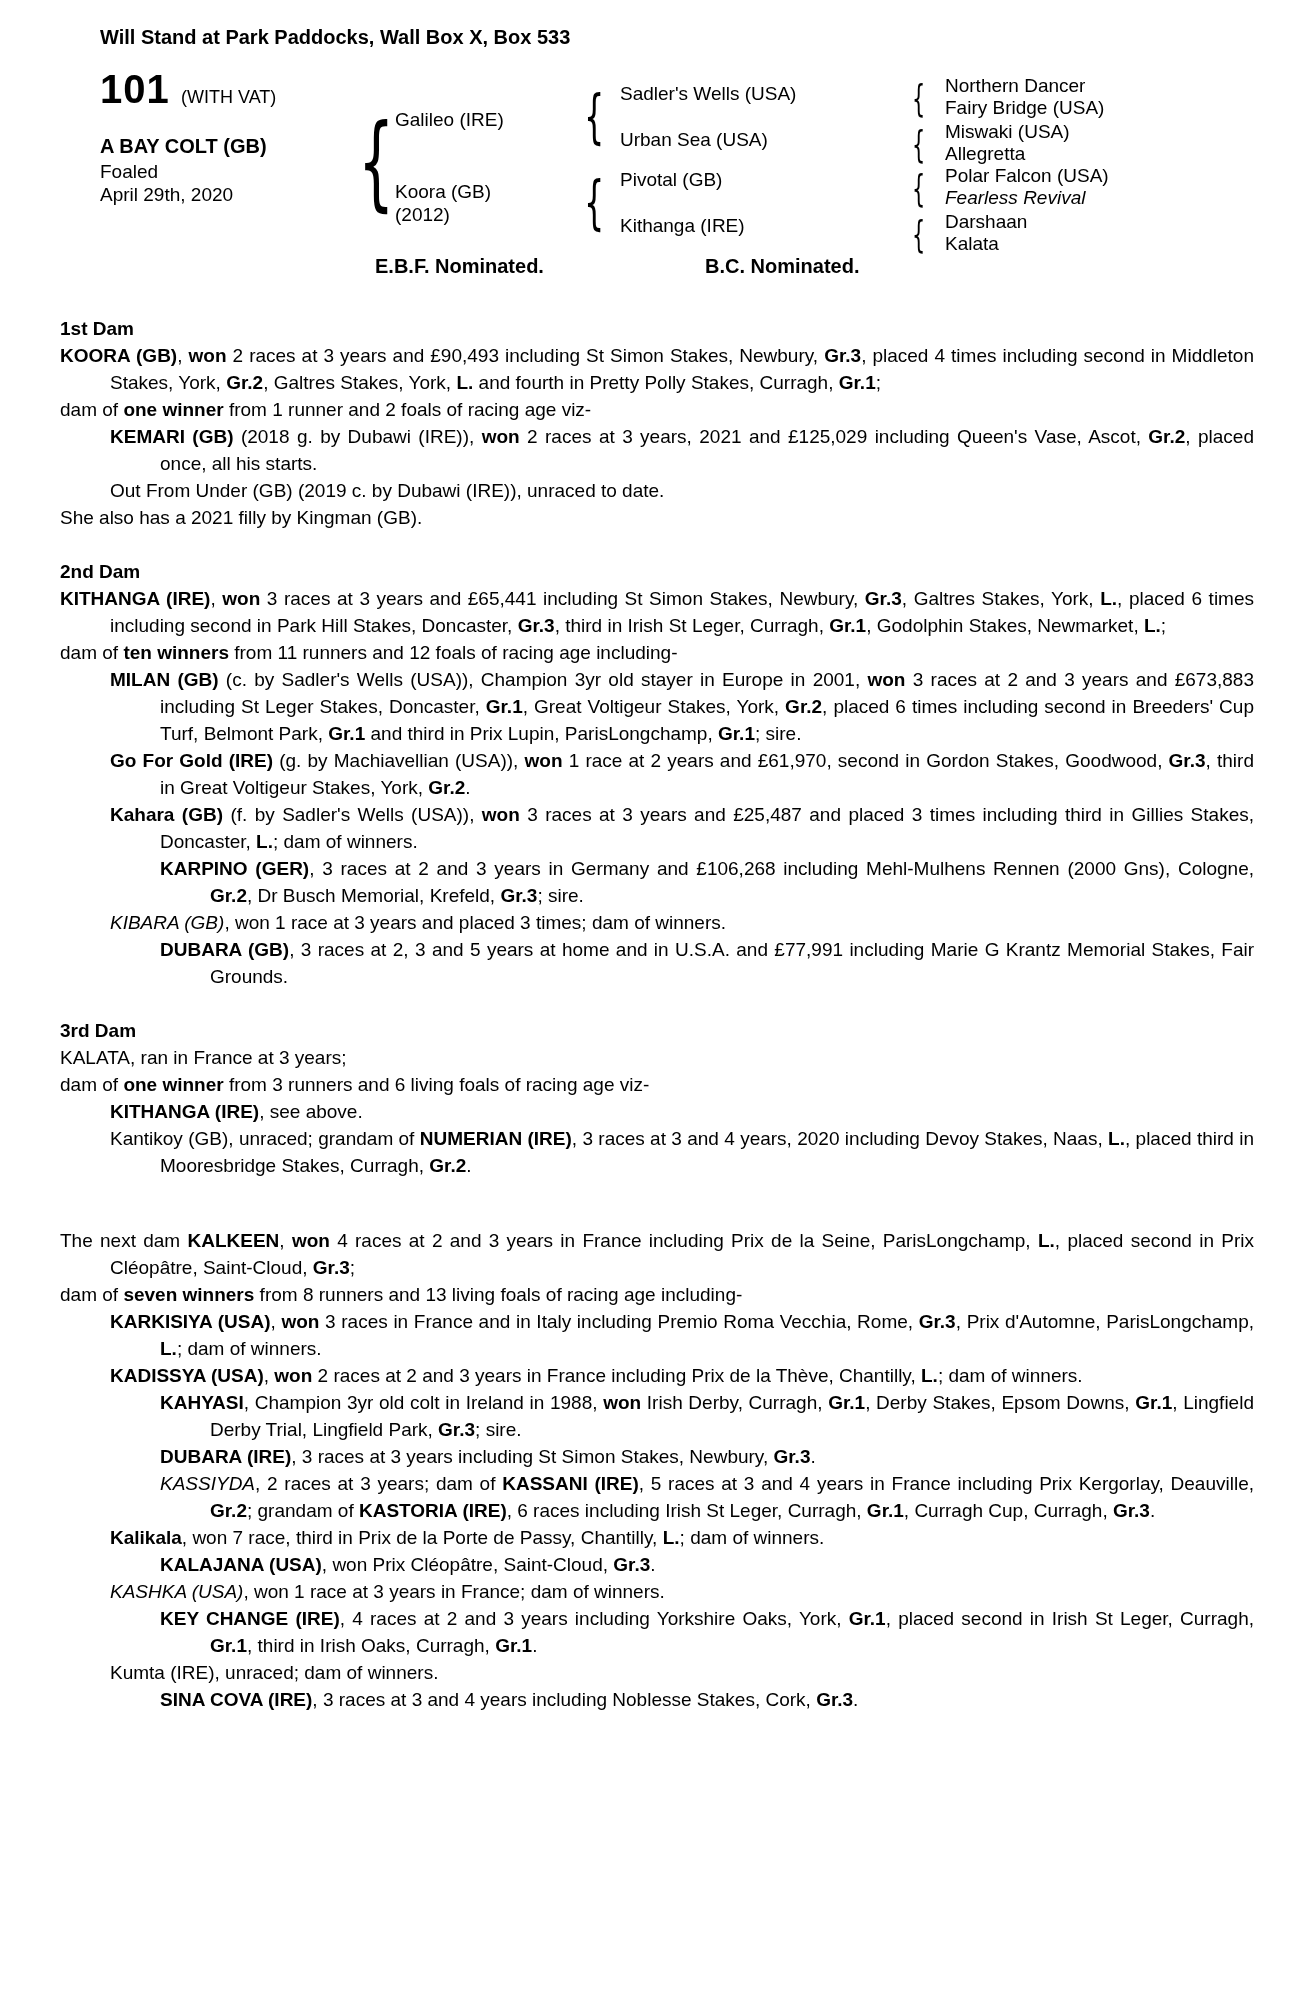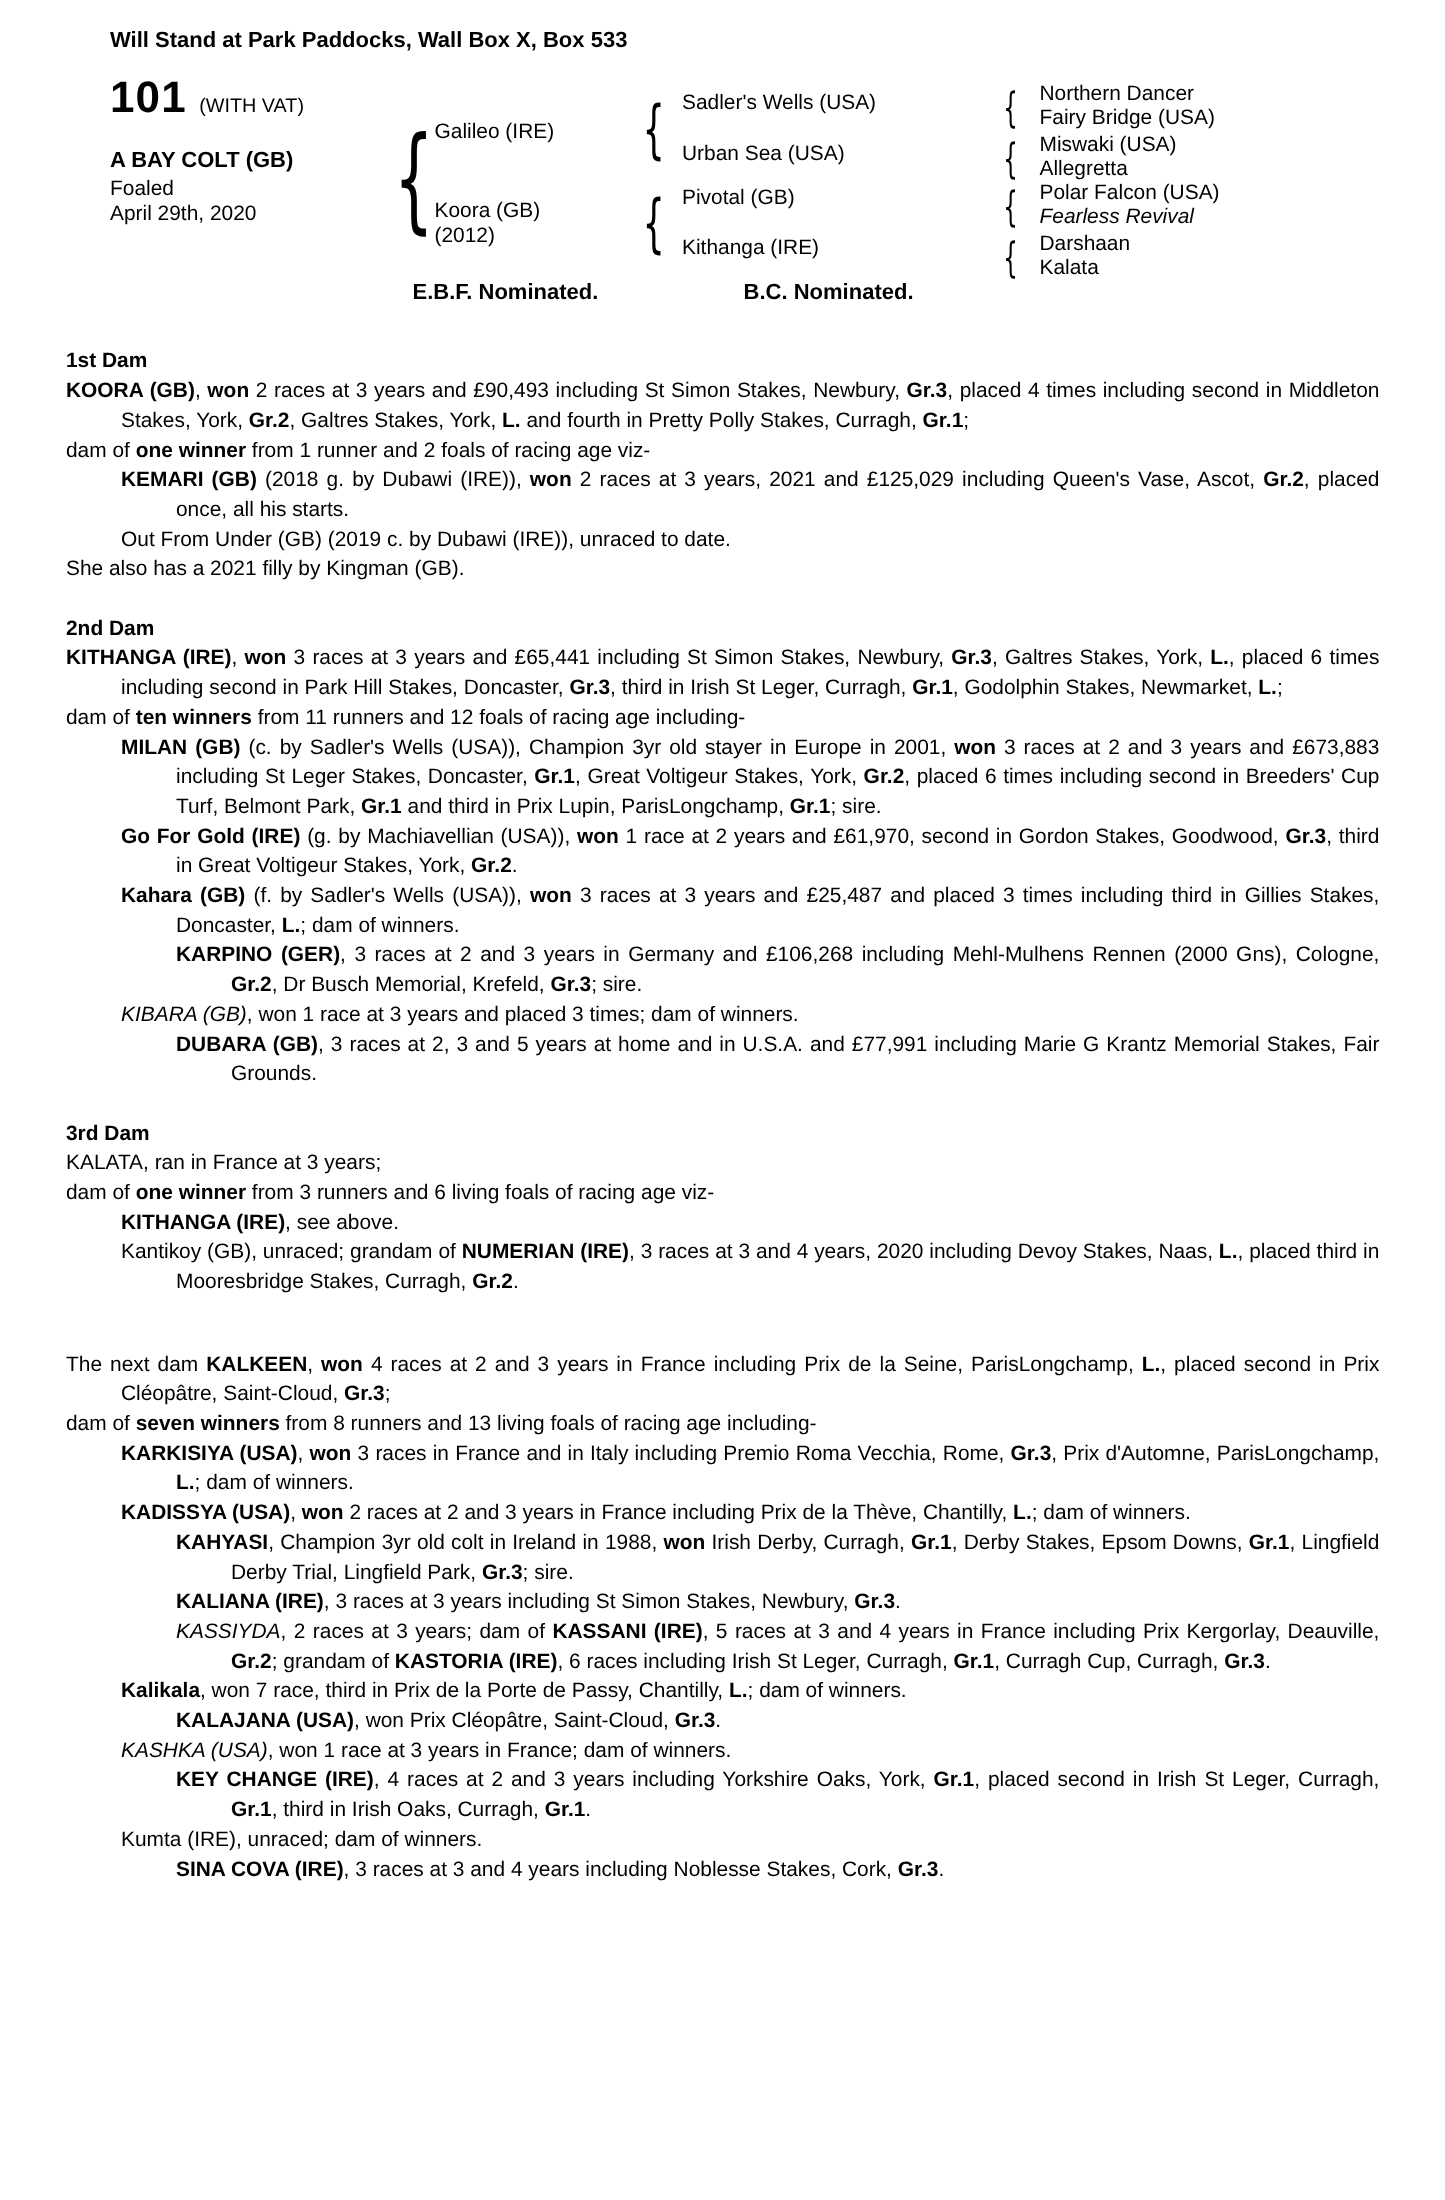--- a/index.html
+++ b/index.html
@@ -55,21 +55,21 @@
   .pos-kithanga     { left: 620px; top: 152px; }
   .pos-gg0 { left: 945px; top: 12px; }
   .pos-gg1 { left: 945px; top: 34px; }
   .pos-gg2 { left: 945px; top: 58px; }
   .pos-gg3 { left: 945px; top: 80px; }
   .pos-gg4 { left: 945px; top: 102px; }
   .pos-gg5 { left: 945px; top: 124px; font-style: italic; }
   .pos-gg6 { left: 945px; top: 148px; }
   .pos-gg7 { left: 945px; top: 170px; }
   .pos-nom-ebf { left: 375px; top: 192px; }
-  .pos-nom-bc  { left: 676px; top: 192px; }
+  .pos-nom-bc  { left: 705px; top: 192px; }
   
   #body-text {
     margin-top: 20px;
     padding: 0 60px;
     font-size: 19px;
     line-height: 27px;
   }
   #body-text > :first-child { margin-top: 0; }
   .section-heading { font-weight: bold; margin-top: 27px; }
   .para { text-align: justify; }
@@ -145,21 +145,21 @@
       <div class="section-heading">3rd Dam</div>
       <div class="para indent-0"><span>KALATA, ran in France at 3 years;</span></div>
       <div class="para indent-0"><span>dam of </span><span class="seg-b">one winner</span><span> from 3 runners and 6 living foals of racing age viz-</span></div>
       <div class="para indent-1"><span class="seg-b">KITHANGA (IRE)</span><span>, see above.</span></div>
       <div class="para indent-1"><span>Kantikoy (GB), unraced; grandam of </span><span class="seg-b">NUMERIAN (IRE)</span><span>, 3 races at 3 and 4 years, 2020 including Devoy Stakes, Naas, </span><span class="seg-b">L.</span><span>, placed third in Mooresbridge Stakes, Curragh, </span><span class="seg-b">Gr.2</span><span>.</span></div>
       <div class="para indent-0 space-before-lg"><span>The next dam </span><span class="seg-b">KALKEEN</span><span>, </span><span class="seg-b">won</span><span> 4 races at 2 and 3 years in France including Prix de la Seine, ParisLongchamp, </span><span class="seg-b">L.</span><span>, placed second in Prix Cléopâtre, Saint-Cloud, </span><span class="seg-b">Gr.3</span><span>;</span></div>
       <div class="para indent-0"><span>dam of </span><span class="seg-b">seven winners</span><span> from 8 runners and 13 living foals of racing age including-</span></div>
       <div class="para indent-1"><span class="seg-b">KARKISIYA (USA)</span><span>, </span><span class="seg-b">won</span><span> 3 races in France and in Italy including Premio Roma Vecchia, Rome, </span><span class="seg-b">Gr.3</span><span>, Prix d'Automne, ParisLongchamp, </span><span class="seg-b">L.</span><span>; dam of winners.</span></div>
       <div class="para indent-1"><span class="seg-b">KADISSYA (USA)</span><span>, </span><span class="seg-b">won</span><span> 2 races at 2 and 3 years in France including Prix de la Thève, Chantilly, </span><span class="seg-b">L.</span><span>; dam of winners.</span></div>
       <div class="para indent-2"><span class="seg-b">KAHYASI</span><span>, Champion 3yr old colt in Ireland in 1988, </span><span class="seg-b">won</span><span> Irish Derby, Curragh, </span><span class="seg-b">Gr.1</span><span>, Derby Stakes, Epsom Downs, </span><span class="seg-b">Gr.1</span><span>, Lingfield Derby Trial, Lingfield Park, </span><span class="seg-b">Gr.3</span><span>; sire.</span></div>
-      <div class="para indent-2"><span class="seg-b">KALIANA (IRE)</span><span>, 3 races at 3 years including St Simon Stakes, Newbury, </span><span class="seg-b">Gr.3</span><span>.</span></div>
+      <div class="para indent-2"><span class="seg-b">DUBARA (IRE)</span><span>, 3 races at 3 years including St Simon Stakes, Newbury, </span><span class="seg-b">Gr.3</span><span>.</span></div>
       <div class="para indent-2"><span class="seg-i">KASSIYDA</span><span>, 2 races at 3 years; dam of </span><span class="seg-b">KASSANI (IRE)</span><span>, 5 races at 3 and 4 years in France including Prix Kergorlay, Deauville, </span><span class="seg-b">Gr.2</span><span>; grandam of </span><span class="seg-b">KASTORIA (IRE)</span><span>, 6 races including Irish St Leger, Curragh, </span><span class="seg-b">Gr.1</span><span>, Curragh Cup, Curragh, </span><span class="seg-b">Gr.3</span><span>.</span></div>
       <div class="para indent-1"><span class="seg-b">Kalikala</span><span>, won 7 race, third in Prix de la Porte de Passy, Chantilly, </span><span class="seg-b">L.</span><span>; dam of winners.</span></div>
       <div class="para indent-2"><span class="seg-b">KALAJANA (USA)</span><span>, won Prix Cléopâtre, Saint-Cloud, </span><span class="seg-b">Gr.3</span><span>.</span></div>
       <div class="para indent-1"><span class="seg-i">KASHKA (USA)</span><span>, won 1 race at 3 years in France; dam of winners.</span></div>
       <div class="para indent-2"><span class="seg-b">KEY CHANGE (IRE)</span><span>, 4 races at 2 and 3 years including Yorkshire Oaks, York, </span><span class="seg-b">Gr.1</span><span>, placed second in Irish St Leger, Curragh, </span><span class="seg-b">Gr.1</span><span>, third in Irish Oaks, Curragh, </span><span class="seg-b">Gr.1</span><span>.</span></div>
       <div class="para indent-1"><span>Kumta (IRE), unraced; dam of winners.</span></div>
       <div class="para indent-2"><span class="seg-b">SINA COVA (IRE)</span><span>, 3 races at 3 and 4 years including Noblesse Stakes, Cork, </span><span class="seg-b">Gr.3</span><span>.</span></div>
     </div>
 
 </div>

